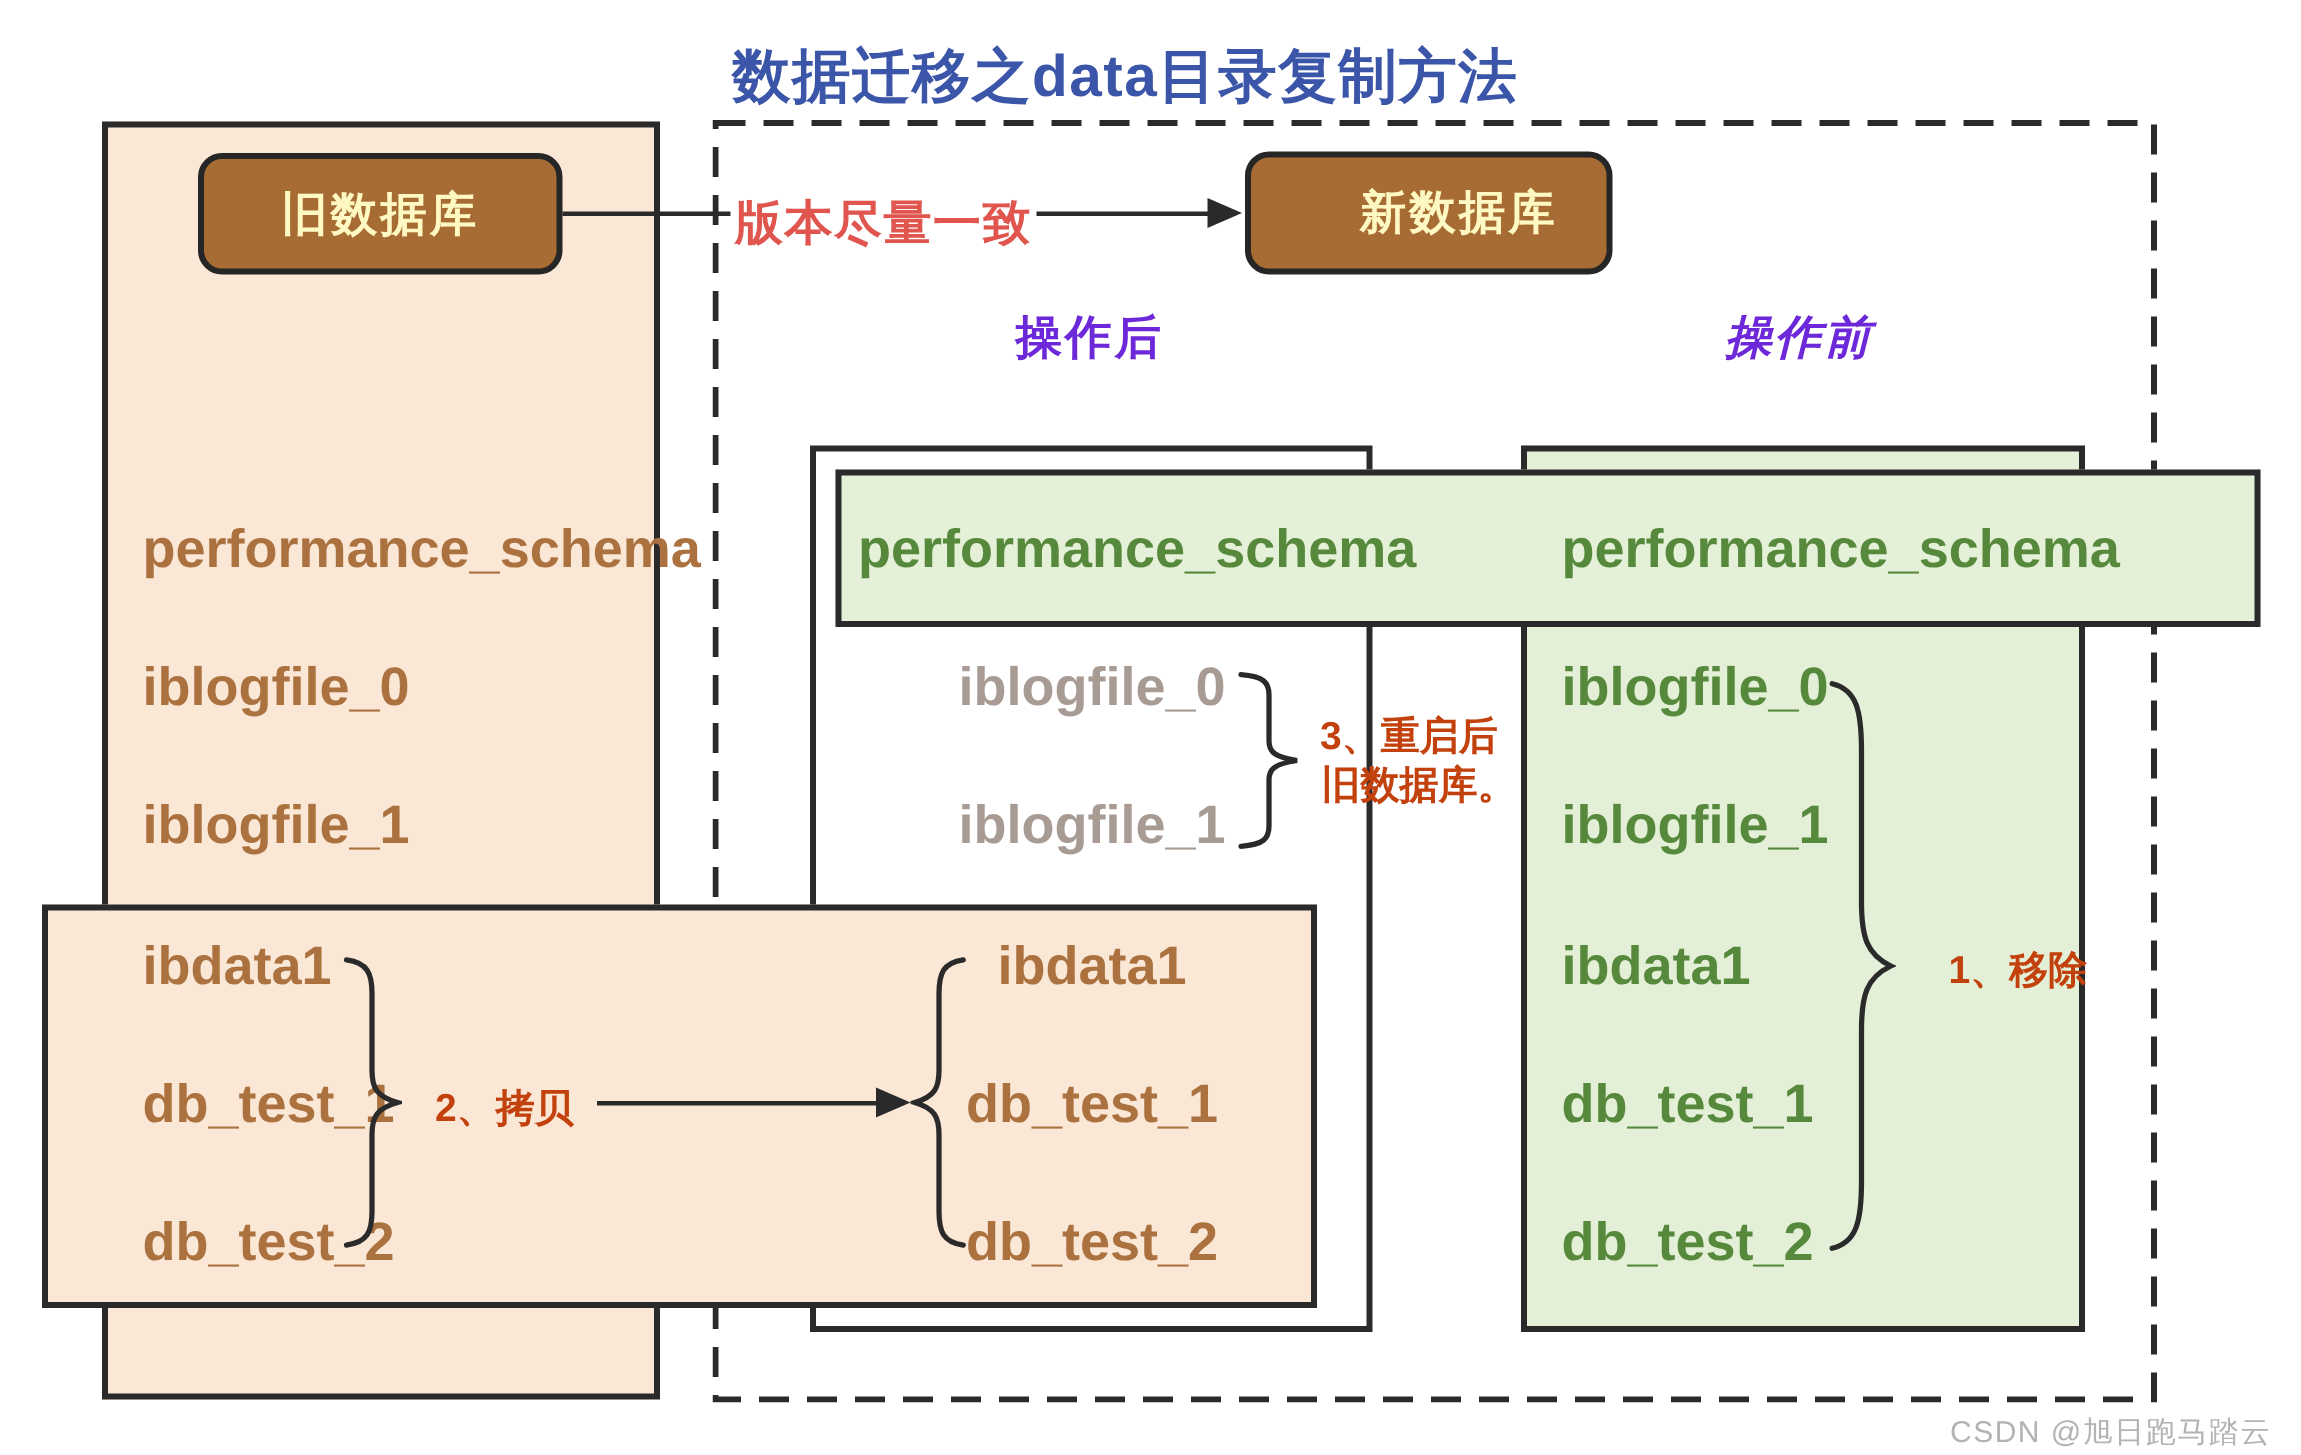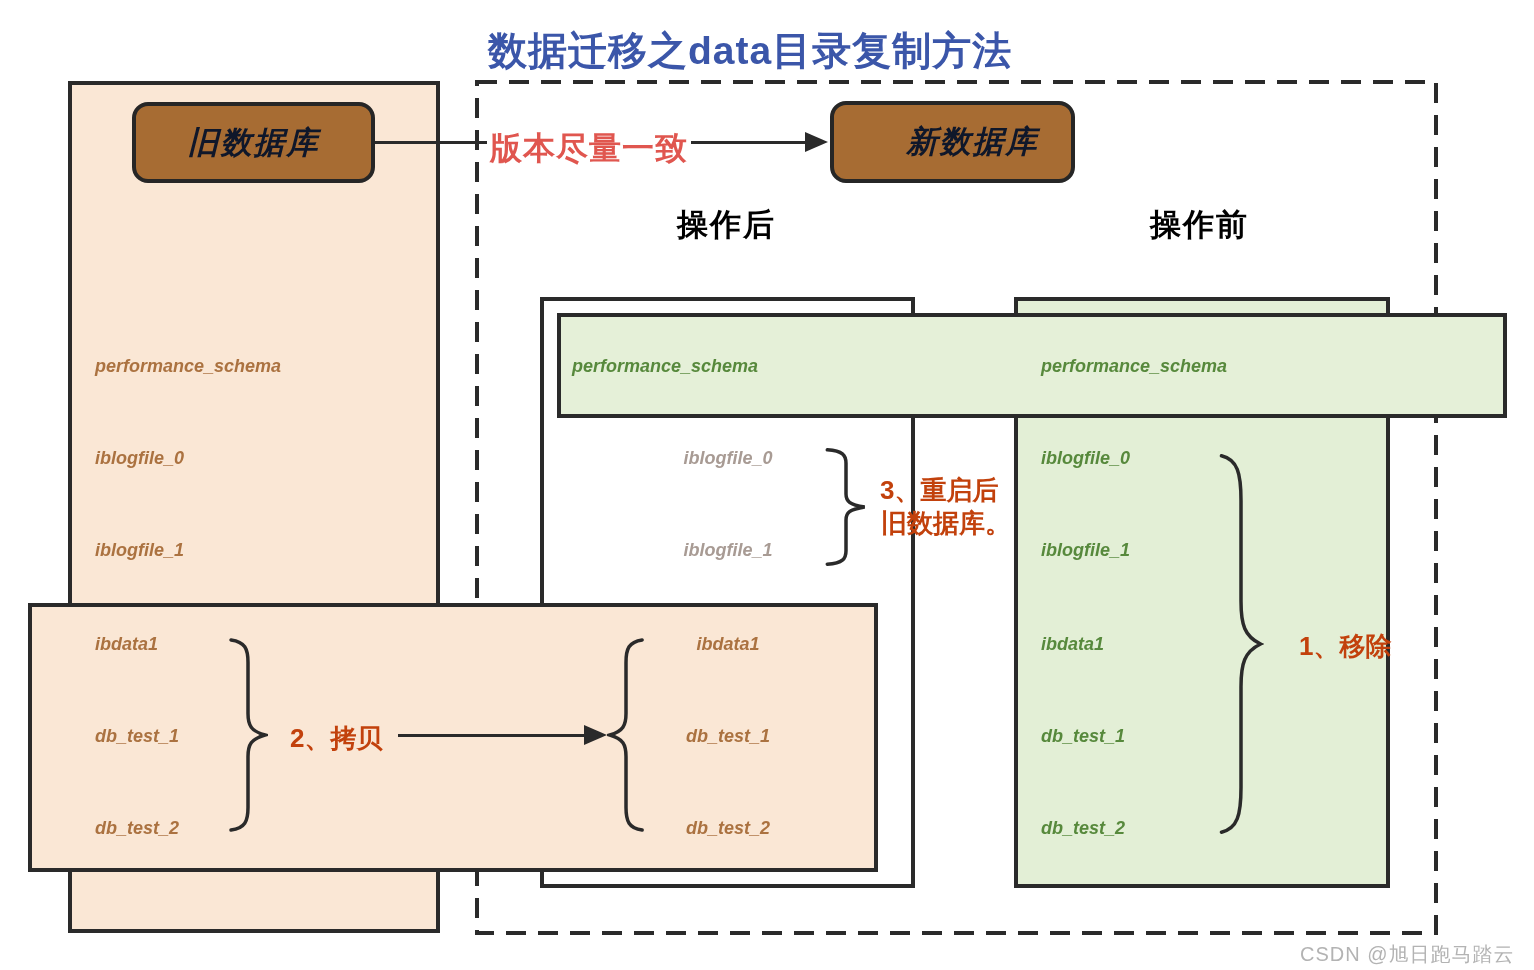--- a/index.html
+++ b/index.html
@@ -11,35 +11,35 @@
   .box{position:absolute;box-sizing:border-box;border:4px solid #2a2a2a;}
   .left-box{left:68px;top:81px;width:372px;height:852px;background:#fae7d5;z-index:1;}
   .white-box{left:540px;top:297px;width:375px;height:591px;background:#ffffff;z-index:1;}
   .green-box{left:1014px;top:297px;width:376px;height:591px;background:#e3efd6;z-index:1;}
   .band{left:557px;top:313px;width:950px;height:105px;background:#e5f0d8;z-index:3;}
   .overlay-box{left:28px;top:603px;width:850px;height:269px;background:#fae7d5;z-index:3;}
 
   .dashed-svg{position:absolute;left:475px;top:80px;z-index:1;}
 
   .db-btn{position:absolute;box-sizing:border-box;border:4px solid #262626;border-radius:16px;
-          background:#a76c33;color:#0f172a;font-size:31px;font-weight:700;letter-spacing:2px;
-          display:flex;align-items:center;justify-content:center;z-index:5;font-style:italic;}
+          background:#a76c33;color:#fef9c3;font-size:31px;font-weight:700;letter-spacing:2px;
+          display:flex;align-items:center;justify-content:center;z-index:5;}
   .old-btn{left:132px;top:102px;width:243px;height:81px;}
   .new-btn{left:830px;top:101px;width:245px;height:82px;padding-left:40px;}
 
   .hline{position:absolute;background:#2a2a2a;height:3px;z-index:2;}
   .arrowhead{position:absolute;width:0;height:0;border-top:10px solid transparent;
              border-bottom:10px solid transparent;border-left:23px solid #2a2a2a;z-index:2;}
 
   .version-note{position:absolute;left:487px;top:127px;font-size:32px;font-weight:700;color:#e0564f;
                 background:#ffffff;padding:0 3px;z-index:5;letter-spacing:1px;}
 
-  .panel-header{position:absolute;font-size:31px;font-weight:700;color:#000000;letter-spacing:2px;z-index:4;}
+  .panel-header{position:absolute;font-size:31px;font-weight:700;color:#6d28d9;letter-spacing:2px;z-index:4;}
 
-  .row{position:absolute;height:34px;line-height:34px;font-size:18px;font-weight:700;z-index:4;white-space:nowrap;font-style:italic;}
+  .row{position:absolute;height:34px;line-height:34px;font-size:36px;font-weight:700;z-index:4;white-space:nowrap;}
   .brown{color:#ab7240;}
   .gray{color:#a89b94;}
   .green{color:#57893c;}
   .lx{left:95px;}
   .center-col{left:610px;width:236px;text-align:center;}
   .rx{left:1041px;}
 
   .note{position:absolute;font-size:26px;font-weight:700;color:#c2410c;z-index:4;white-space:nowrap;}
 
   .brace{position:absolute;z-index:4;}
@@ -67,21 +67,21 @@
   <div class="box overlay-box"></div>
 
   <div class="db-btn old-btn">旧数据库</div>
   <div class="db-btn new-btn">新数据库</div>
 
   <div class="hline" style="left:375px;top:141px;width:432px;"></div>
   <div class="arrowhead" style="left:805px;top:132px;"></div>
   <div class="version-note">版本尽量一致</div>
 
   <div class="panel-header" style="left:677px;top:204px;">操作后</div>
-  <div class="panel-header" style="left:1150px;top:204px;">操作前</div>
+  <div class="panel-header" style="left:1150px;top:204px;font-style:italic;">操作前</div>
 
   <div class="row green" style="left:572px;top:349px;z-index:4;">performance_schema</div>
   <div class="row green" style="left:1041px;top:349px;z-index:4;">performance_schema</div>
 
   <div class="row brown lx" style="top:349px;">performance_schema</div>
   <div class="row brown lx" style="top:441px;">iblogfile_0</div>
   <div class="row brown lx" style="top:533px;">iblogfile_1</div>
 
   <div class="row brown lx" style="top:627px;">ibdata1</div>
   <div class="row brown lx" style="top:719px;">db_test_1</div>

